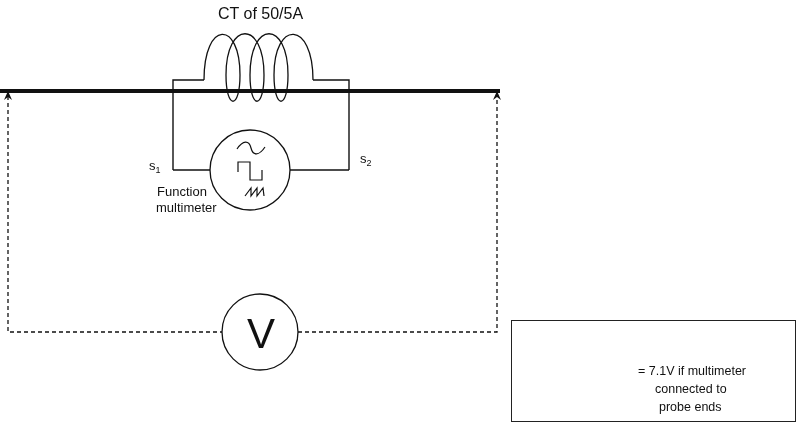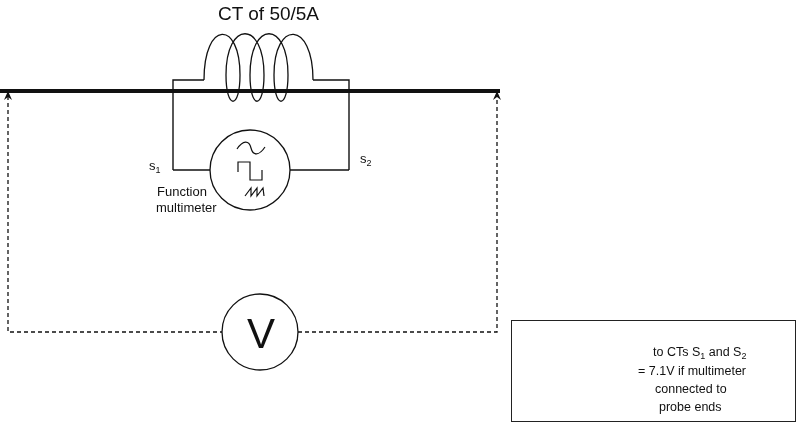--- a/index.html
+++ b/index.html
@@ -35,34 +35,31 @@
   <polyline points="245,196 251,188 251,196 257,188 257,196 263,188 264,196" fill="none" stroke="#111" stroke-width="1.2"></polyline>
 
   <polyline points="8,96 8,332 222,332" fill="none" stroke="#111" stroke-width="1.3" stroke-dasharray="4,3"></polyline>
   <polyline points="298,332 497,332 497,96" fill="none" stroke="#111" stroke-width="1.3" stroke-dasharray="4,3"></polyline>
   <polygon points="8,91 4,100 8,97 12,100" fill="#111"></polygon>
   <polygon points="497,91 493,100 497,97 501,100" fill="#111"></polygon>
 
   <circle cx="260" cy="332" r="38" fill="#fff" stroke="#111" stroke-width="1.3"></circle>
 </svg>
 
-<div class="lbl" style="left:218px; top:6px; font-size:19px;">CT of 50/5A</div>
+<div class="lbl" style="left:218px; top:6px; font-size:16px;">CT of 50/5A</div>
 
 <div class="lbl" style="left:149px; top:158px;">
   <span>s</span><span class="sub">1</span>
 </div>
 <div class="lbl" style="left:360px; top:151px;text-align:right;">
   <span>s</span><span class="sub">2</span>
 </div>
 
 <div class="lbl" style="left:157px; top:184px;">Function</div>
 <div class="lbl" style="left:156px; top:200px;">multimeter</div>
 
 <div class="vlabel" style="left:247px; top:313px;">V</div>
 
 <div class="note-box">
-  <div class="note-line" style="left:141px; top:24px;">
-    <span>to CTs S</span><span class="sub">1</span><span> and S</span><span class="sub">2</span>
-  </div>
   <div class="note-line" style="left:126px; top:43px;">=  7.1V if multimeter</div>
   <div class="note-line" style="left:143px; top:61px;">connected to</div>
   <div class="note-line" style="left:147px; top:79px;">probe ends</div>
 </div>
 
 </body></html>

